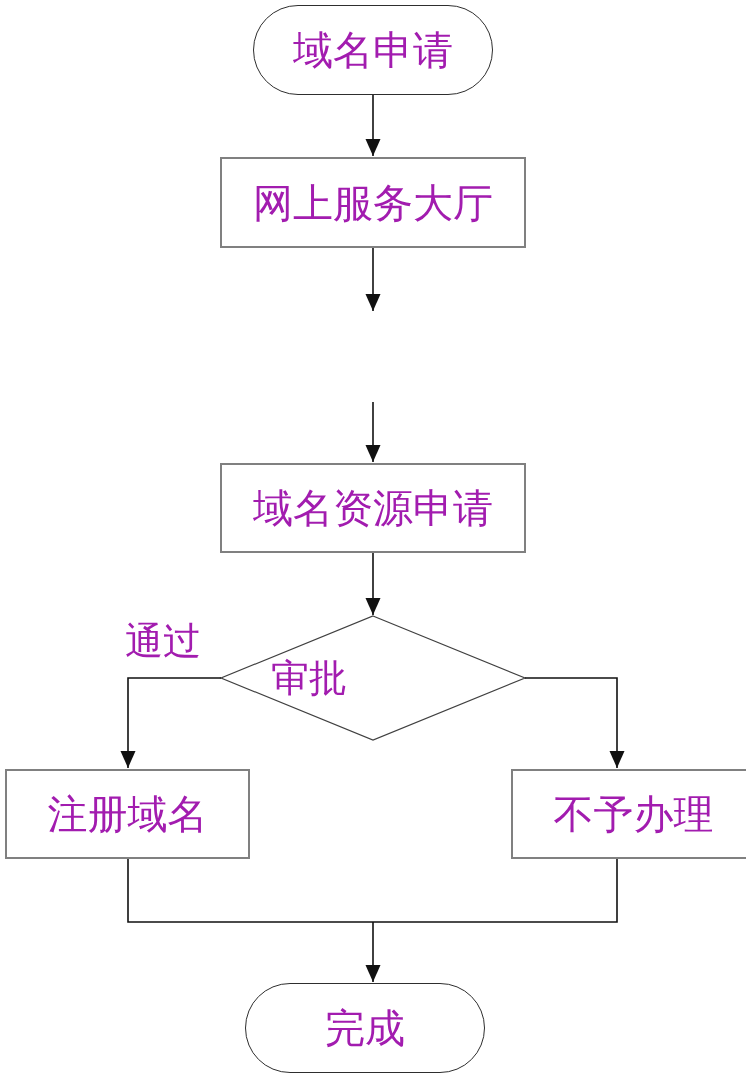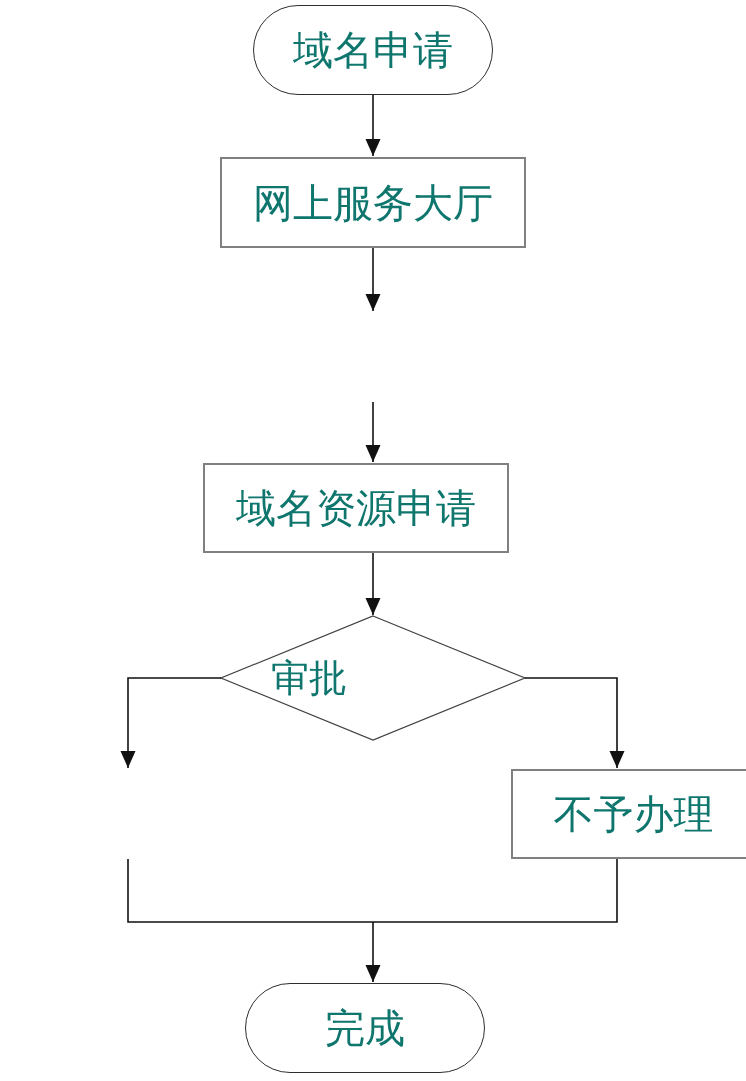--- a/index.html
+++ b/index.html
@@ -6,21 +6,21 @@
     margin: 0;
     padding: 0;
     background: #ffffff;
   }
   .canvas {
     position: relative;
     width: 746px;
     height: 1081px;
     background: #ffffff;
     font-family: "Liberation Sans", "DejaVu Sans", sans-serif;
-    color: #0f766e;
+    color: #a21caf;
     overflow: hidden;
   }
   .connector-layer {
     position: absolute;
     left: 0;
     top: 0;
     width: 746px;
     height: 1081px;
     pointer-events: none;
   }
@@ -57,21 +57,21 @@
     position: absolute;
     font-size: 38px;
     line-height: 1;
     text-align: center;
     white-space: nowrap;
   }
   
   .n-start    { left: 253px; top: 5px;   width: 240px; height: 90px; }
   .n-hall     { left: 220px; top: 157px; width: 306px; height: 91px; }
   .n-info     { left: 220px; top: 312px; width: 306px; height: 90px; }
-  .n-apply    { left: 203px; top: 463px; width: 306px; height: 90px; }
+  .n-apply    { left: 220px; top: 463px; width: 306px; height: 90px; }
   .n-review   { left: 271px; top: 640px; width: 204px; height: 76px; }
   .n-register { left: 5px;   top: 769px; width: 245px; height: 90px; }
   .n-reject   { left: 495px; top: 769px; width: 245px; height: 90px; margin-left: 16px; }
   .n-end      { left: 245px; top: 983px; width: 240px; height: 90px; }
   .l-pass     { left: 108px; top: 622px; width: 110px; }
   .l-fail     { left: 505px; top: 622px; width: 160px; }
 </style>
 </head>
 <body>
 
@@ -110,21 +110,25 @@
 
 
   <div class="node process n-apply">
     <span>域名资源申请</span>
   </div>
 
   <div class="decision-label n-review">
     <span>审批</span>
   </div>
 
+  <div class="edge-label l-pass">通过</div>
 
+  <div class="node process n-register">
+    <span>注册域名</span>
+  </div>
 
   <div class="node process n-reject">
     <span>不予办理</span>
   </div>
 
   <div class="node terminator n-end">
     <span>完成</span>
   </div>
 
 </div>

